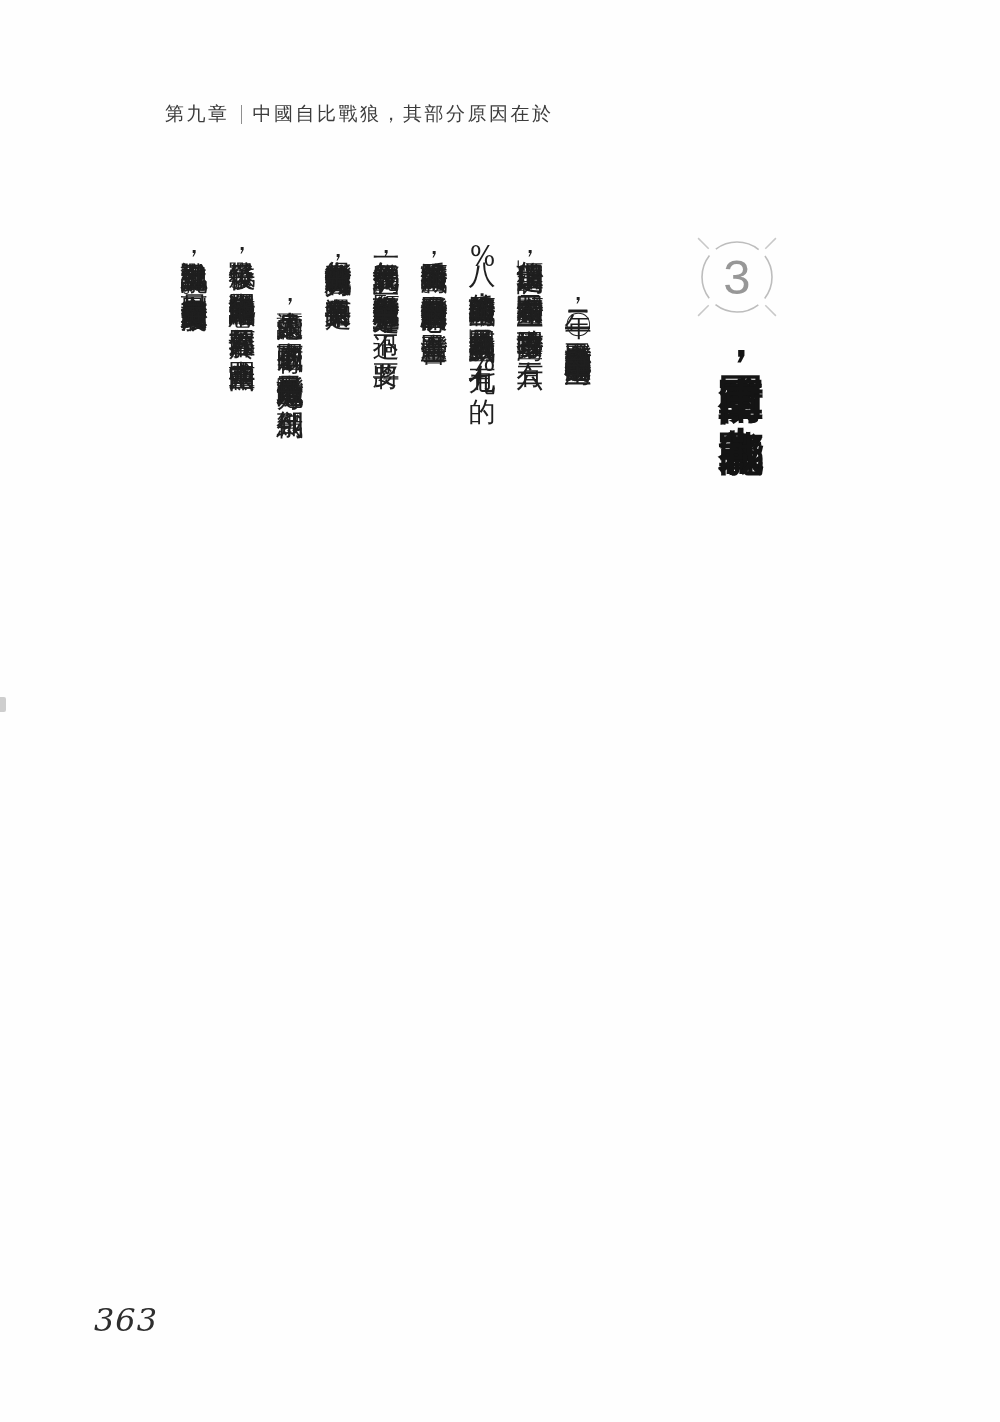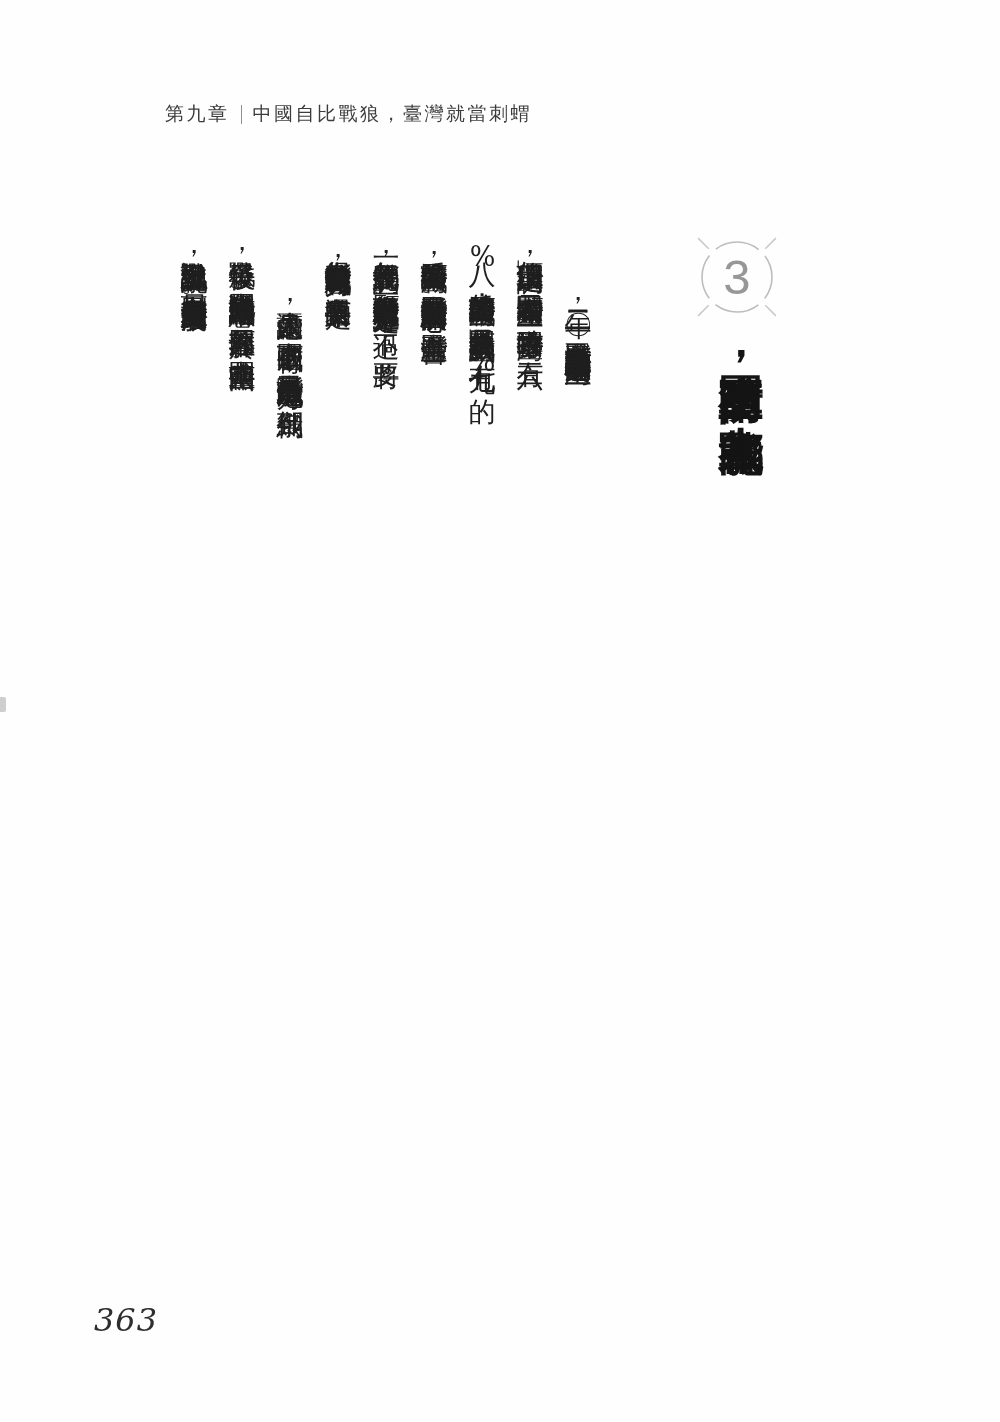--- a/index.html
+++ b/index.html
@@ -42,21 +42,21 @@
     letter-spacing:1px;}
 </style>
 </head>
 <body>
 
 <div class="page">
 
   <div class="running-header">
     <span>第九章</span>
     <span class="header-sep"></span>
-    <span>中國自比戰狼，臺灣就當刺蝟</span>
+    <span>中國自比戰狼，其部分原因在於</span>
   </div>
 
   <div class="ornament">
     <svg viewBox="0 0 120 120">
       <circle cx="60" cy="60" r="35" fill="none" stroke="#bdbdbd" stroke-width="1.6" stroke-dasharray="46 9" stroke-dashoffset="23"></circle>
       <line x1="88.3" y1="88.3" x2="98.9" y2="98.9" stroke="#c8c8c8" stroke-width="1.5"></line>
       <line x1="31.7" y1="31.7" x2="21.1" y2="21.1" stroke="#c8c8c8" stroke-width="1.5"></line>
       <line x1="88.3" y1="31.7" x2="98.9" y2="21.1" stroke="#c8c8c8" stroke-width="1.5"></line>
       <line x1="31.7" y1="88.3" x2="21.1" y2="98.9" stroke="#c8c8c8" stroke-width="1.5"></line>
     </svg>

